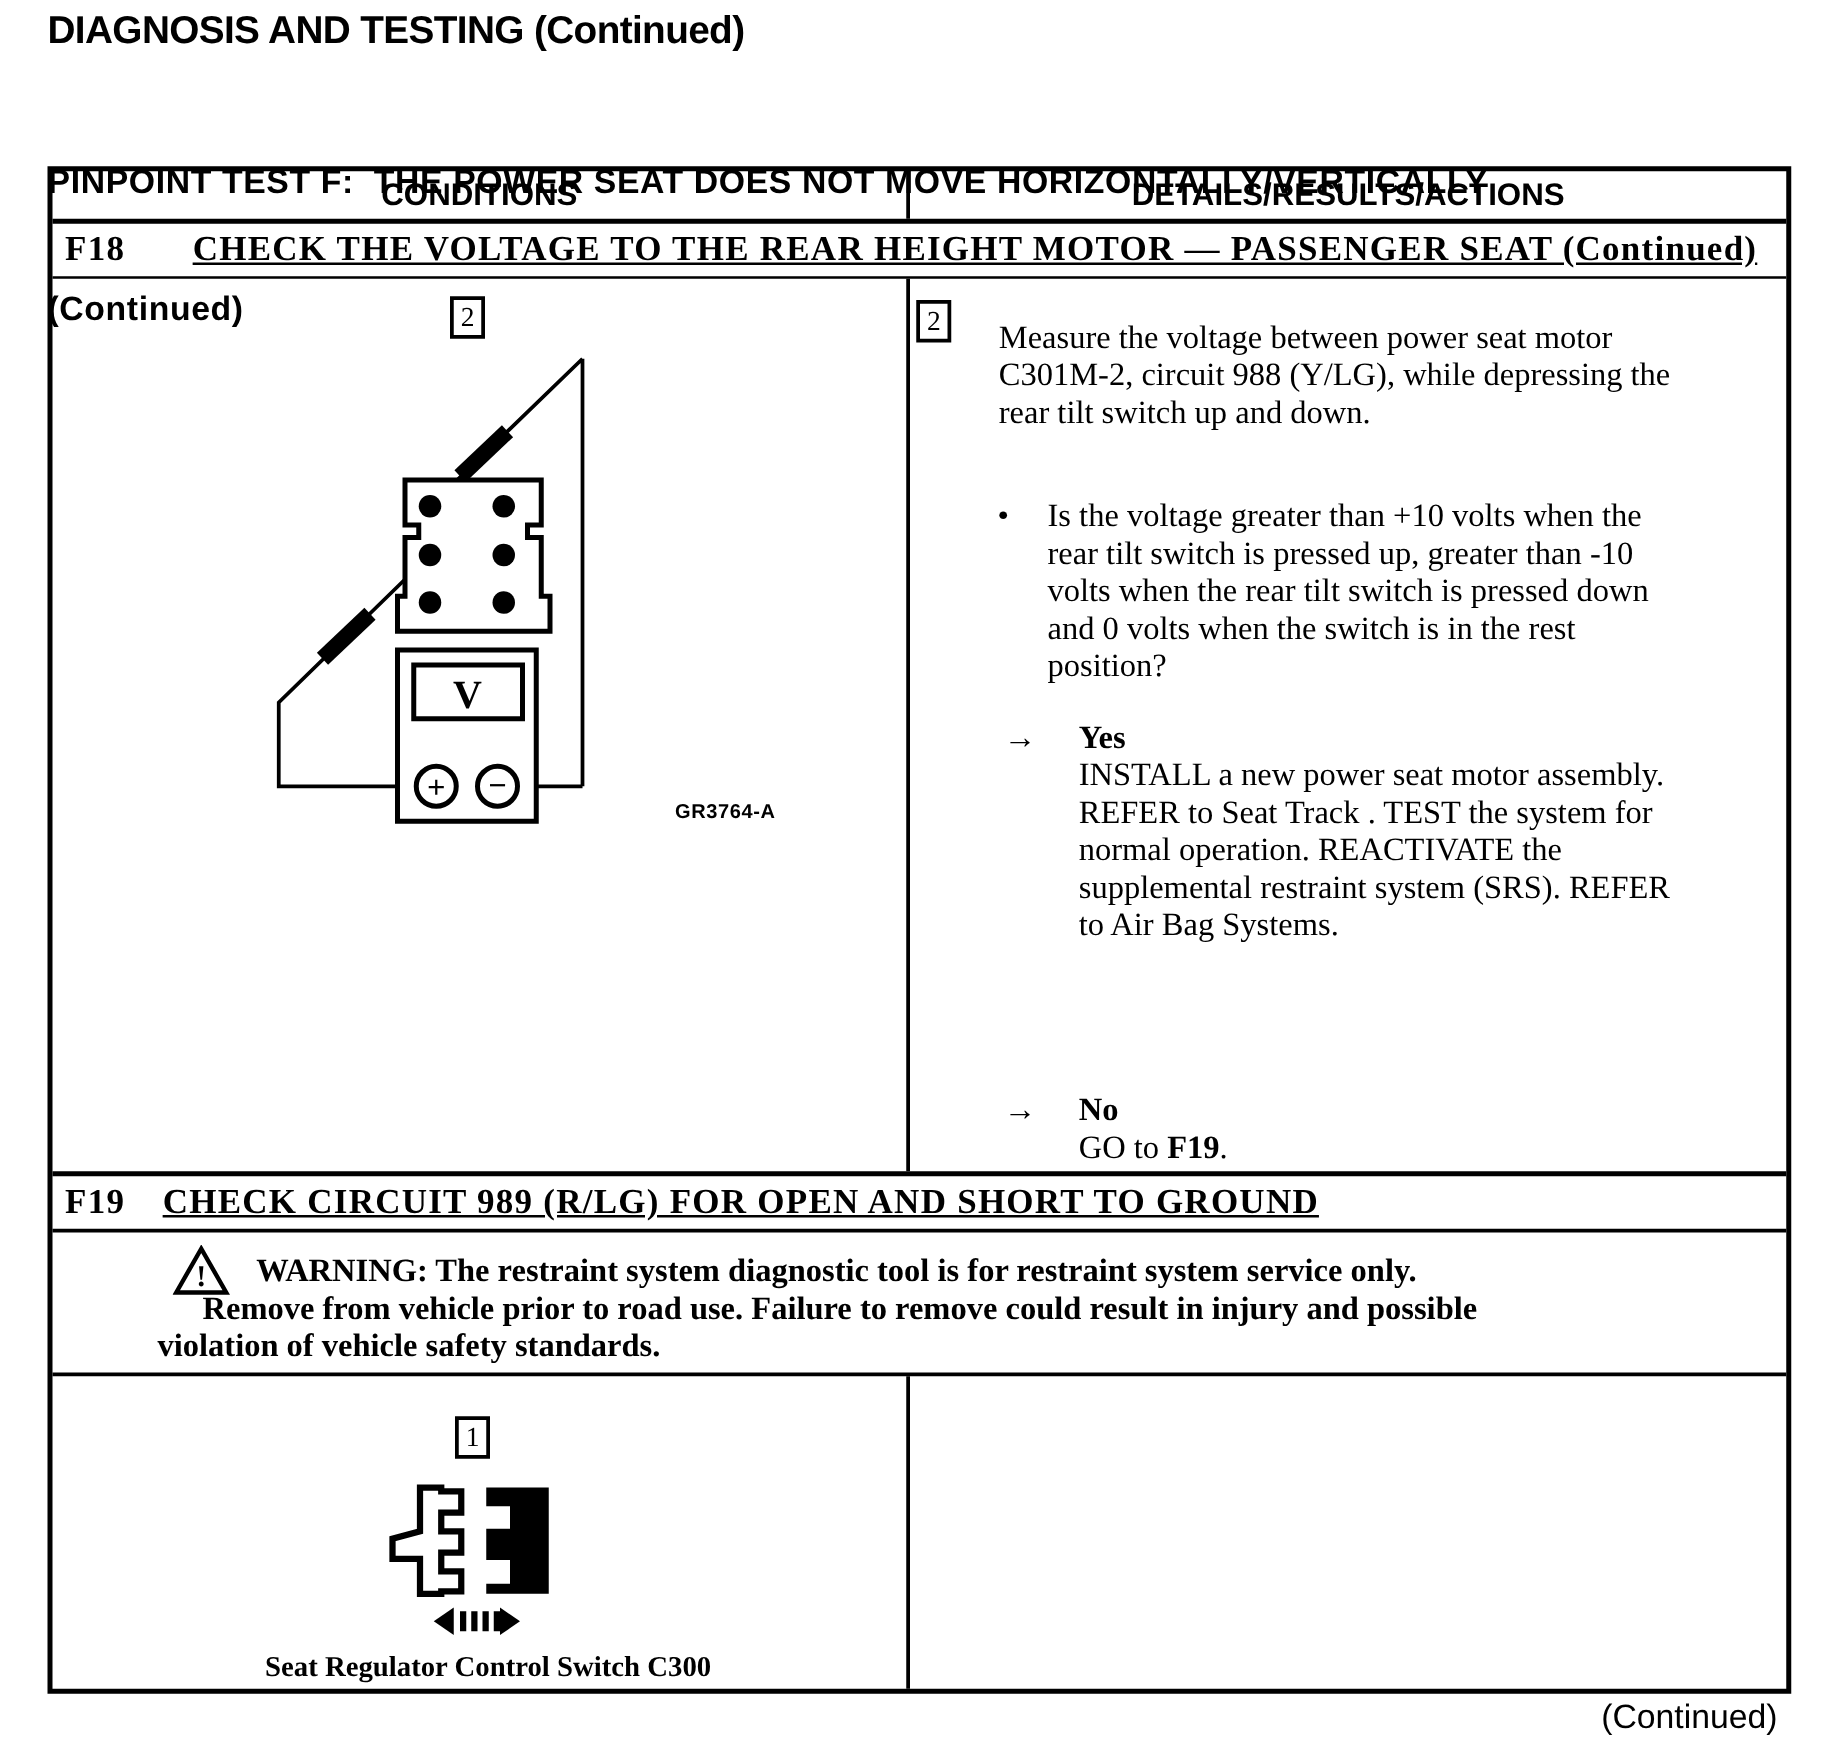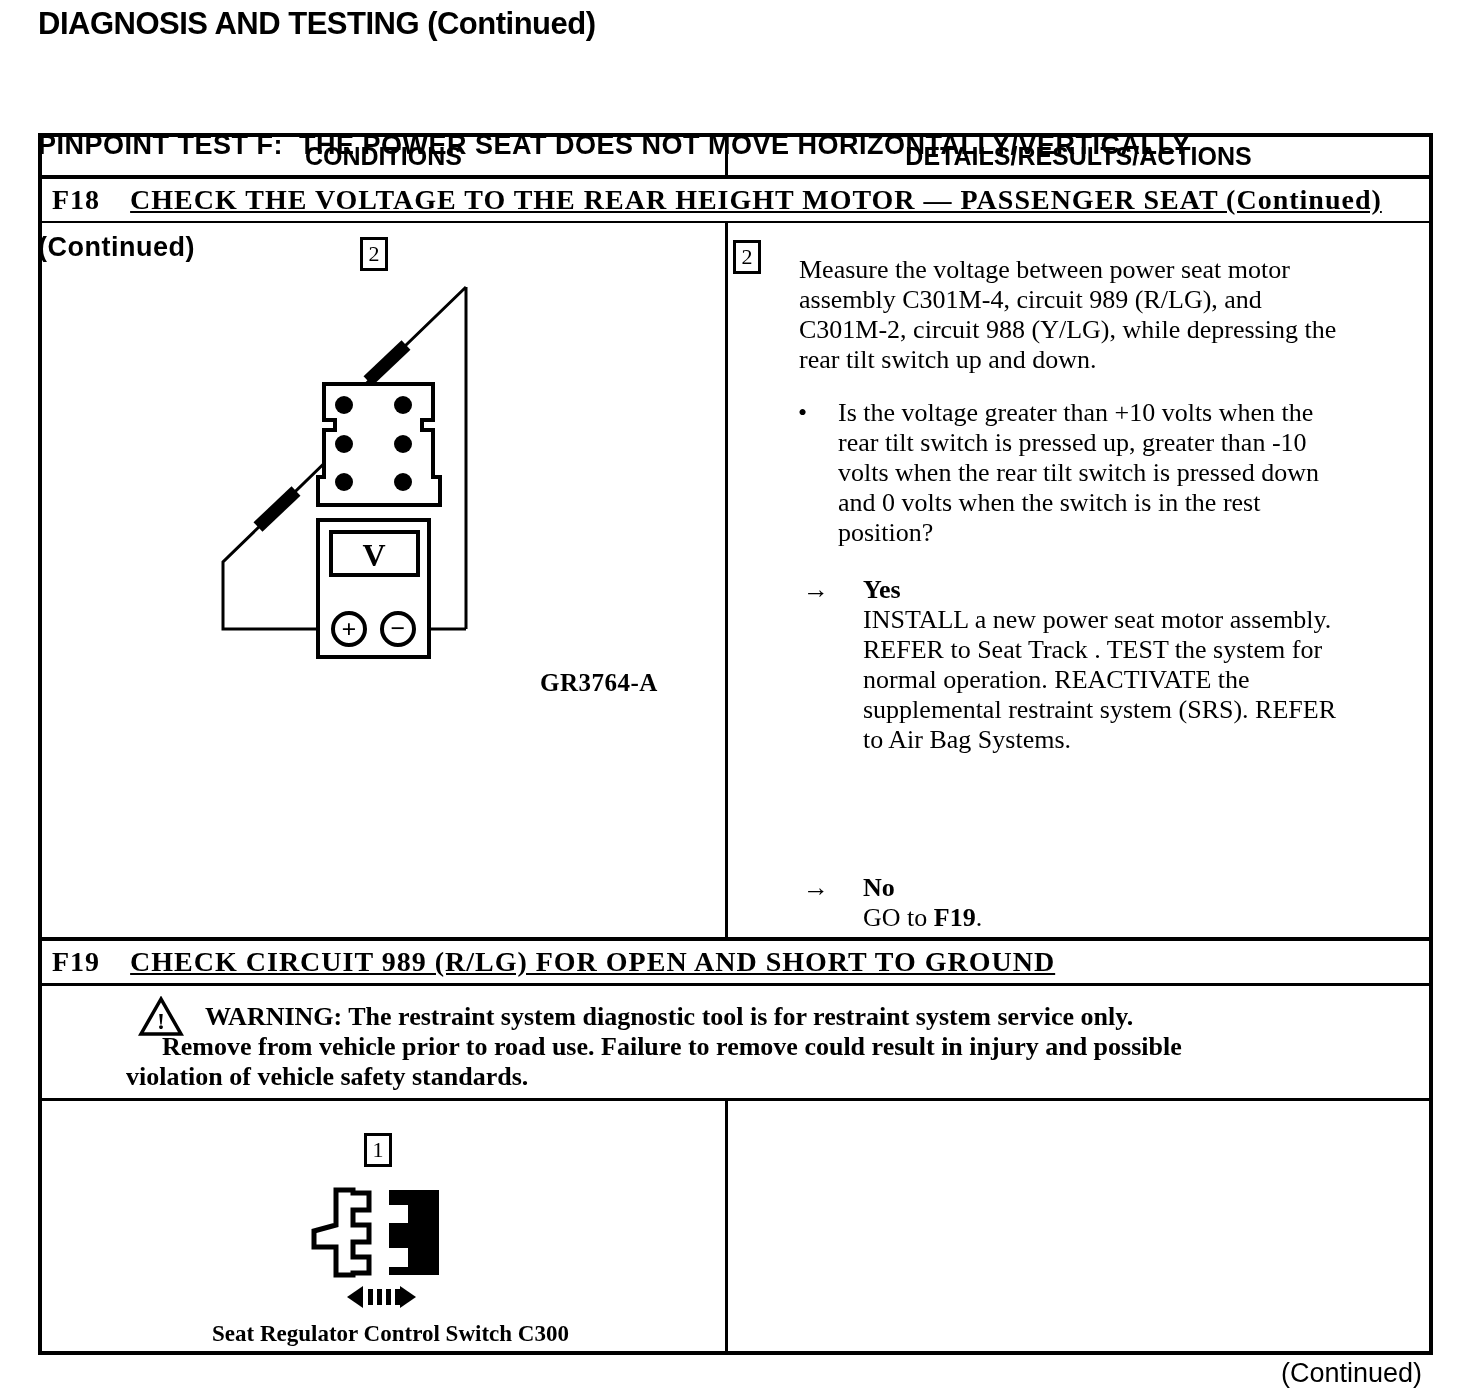--- a/index.html
+++ b/index.html
@@ -34,38 +34,38 @@
     display:flex; align-items:center; justify-content:center;
     box-sizing:border-box;
   }
   .cell.left  { width:686px; border-right:3px solid #000; box-sizing:border-box; position:relative; }
   .cell.right { flex:1; position:relative; box-sizing:border-box; }
   .title-row {
     border-bottom:3px solid #000;
     font-weight:bold; font-size:28px; letter-spacing:1px;
     display:flex; align-items:center; padding-left:10px;
   }
-  .title-row.f18 { height:44px; border-bottom:2px solid #000; }
+  .title-row.f18 { height:44px; border-bottom:2px solid #000;gap:24px; }
   .title-row.f19 { height:45px; }
   .step-id { font-weight:bold; }
   .step-title { margin-left:30px; white-space:pre;text-decoration:underline; }
   .content-row { display:flex; }
   .f18-content { height:718px; border-bottom:4px solid #000; }
   .warning-row { height:115px; border-bottom:3px solid #000; font-weight:bold; font-size:26px; }
   .warning-line { position:absolute; line-height:30px; white-space:pre; }
   .bottom-content { flex:1; display:flex; }
   .stepbox {
     position:absolute; width:28px; height:34px;
     border:3px solid #000; box-sizing:border-box;
     display:flex; align-items:center; justify-content:center;
     font-size:22px; background:#fff;
   }
   .fig-id {
-    position:absolute; font-family:Liberation Serif, serif;
-    font-weight:bold; font-size:25px; letter-spacing:0.5px;margin-top:28px;
+    position:absolute; font-family:Liberation Sans, sans-serif;
+    font-weight:bold; font-size:16px; letter-spacing:0.5px;
   }
   .fig-caption { position:absolute; font-weight:bold; font-size:23px; white-space:pre; }
   .dtext { position:absolute; font-size:26px; line-height:30px; }
   .tline { line-height:30px; white-space:pre; }
   .bullet-wrap { display:flex; }
   .bullet-char { width:40px; font-size:26px; }
   .branch { position:absolute; }
   .branch-arrow { position:absolute; left:0; top:0; font-size:26px; }
   .branch-body { margin-left:60px; font-size:26px; line-height:30px; }
   .branch-label { font-weight:bold; line-height:30px; }
@@ -133,21 +133,20 @@
       </svg>
       <div class="stepbox" style="left:318px; top:14px;">2</div>
       <div class="fig-id" style="left:498px; top:418px;">GR3764-A</div>
     </div>
 
     <div class="cell right">
       <div class="stepbox" style="left:5px; top:17px;">2</div>
 
       <div class="dtext" style="left:58px; top:32px;margin-left:13px;">
           <div class="tline">Measure the voltage between power seat motor</div>
-          <div class="tline">assembly C301M-4, circuit 989 (R/LG), and</div>
           <div class="tline">C301M-2, circuit 988 (Y/LG), while depressing the</div>
           <div class="tline">rear tilt switch up and down.</div>
         </div>
 
       <div class="dtext bullet-wrap" style="left:70px; top:175px;">
         <div class="bullet-char">•</div>
         <div>
             <div class="tline">Is the voltage greater than +10 volts when the</div>
             <div class="tline">rear tilt switch is pressed up, greater than -10</div>
             <div class="tline">volts when the rear tilt switch is pressed down</div>

